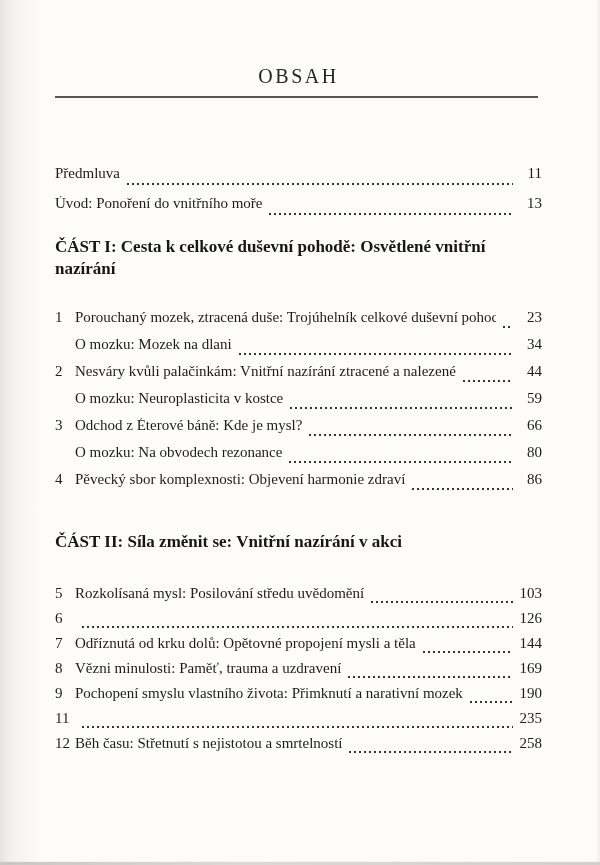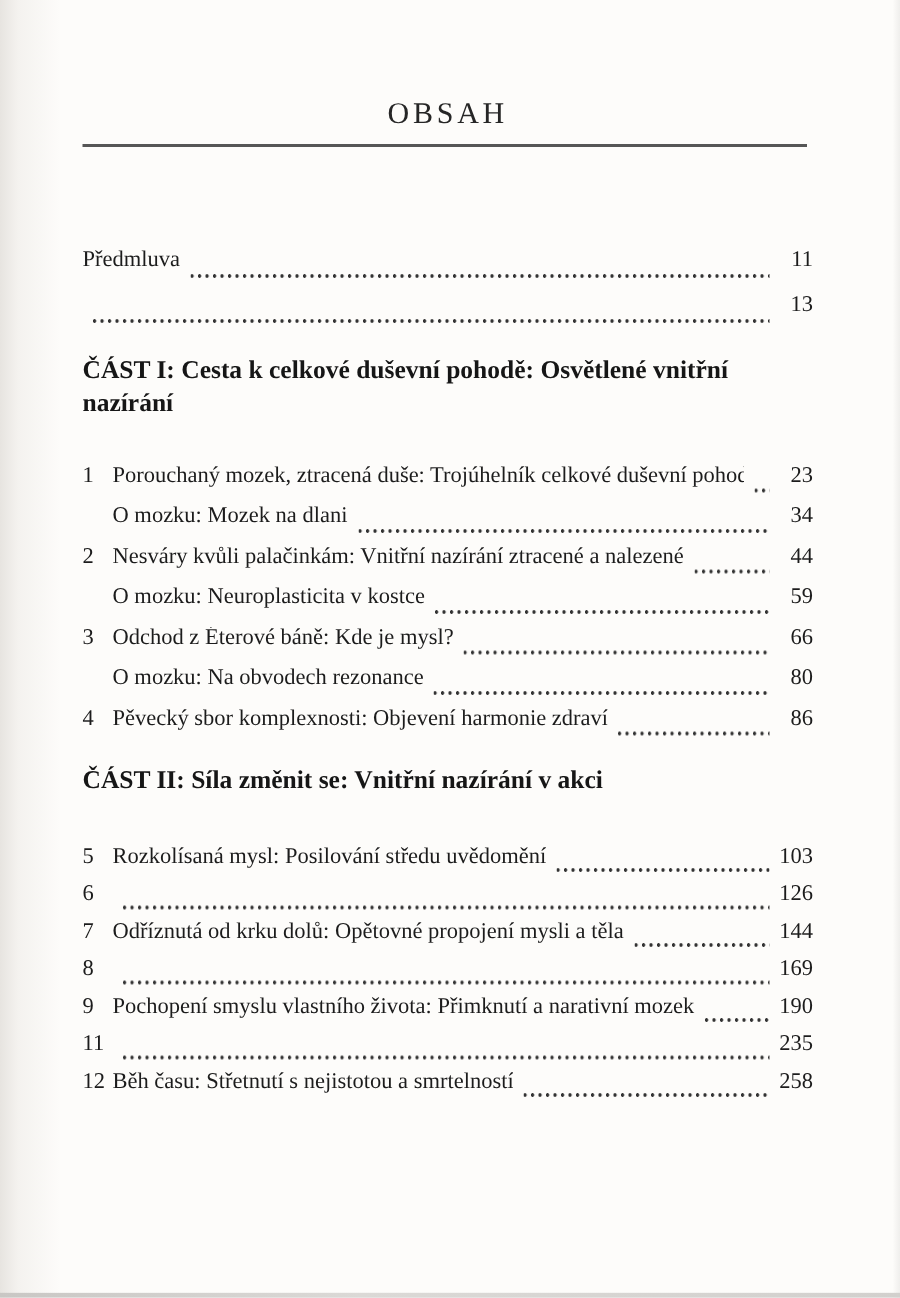--- a/index.html
+++ b/index.html
@@ -79,21 +79,21 @@
   .part-heading{
     margin:0;
     font-size:17px;
     font-weight:700;
     line-height:22px;
     color:#161616;
   }
   .part-1-heading{ margin-top:18px; }
   .part-1-entries{ margin-top:24px; }
   .part-1-entries .toc-row{ height:27px; align-items:center; }
-  .part-2-heading{ margin-top:16px; }
+  .part-2-heading{ margin-top:38px; }
   .part-2-entries{ margin-top:28px; }
   .part-2-entries .toc-row{ height:25px; align-items:center; }
   
   .scan-bottom-edge{
     position:absolute; left:0; right:0; bottom:0; height:3px;
     background:linear-gradient(to right,#c9c7c4,#dbd9d6 40%,#d2d0cd);
   }
 </style>
 </head>
 <body>
@@ -103,20 +103,21 @@
   <h1 class="doc-title">OBSAH</h1>
   <div class="title-rule"></div>
 
   <div class="front-matter">
     <div class="toc-row">
       <span class="label">Předmluva</span>
       <span class="leader"></span>
       <span class="pg">11</span>
     </div>
     <div class="toc-row">
+      <span class="label">Úvod: Ponoření do vnitřního moře</span>
       <span class="leader"></span>
       <span class="pg">13</span>
     </div>
   </div>
 
   <h2 class="part-heading part-1-heading">ČÁST I: Cesta k celkové duševní pohodě: Osvětlené vnitřní nazírání</h2>
 
   <div class="part-1-entries">
     <div class="toc-row">
       <span class="num">1</span>
@@ -177,20 +178,21 @@
       <span class="pg">126</span>
     </div>
     <div class="toc-row">
       <span class="num">7</span>
       <span class="label">Odříznutá od krku dolů: Opětovné propojení mysli a těla</span>
       <span class="leader"></span>
       <span class="pg">144</span>
     </div>
     <div class="toc-row">
       <span class="num">8</span>
+      <span class="label">Vězni minulosti: Paměť, trauma a uzdravení</span>
       <span class="leader"></span>
       <span class="pg">169</span>
     </div>
     <div class="toc-row">
       <span class="num">9</span>
       <span class="label">Pochopení smyslu vlastního života: Přimknutí a narativní mozek</span>
       <span class="leader"></span>
       <span class="pg">190</span>
     </div>
     <div class="toc-row">

